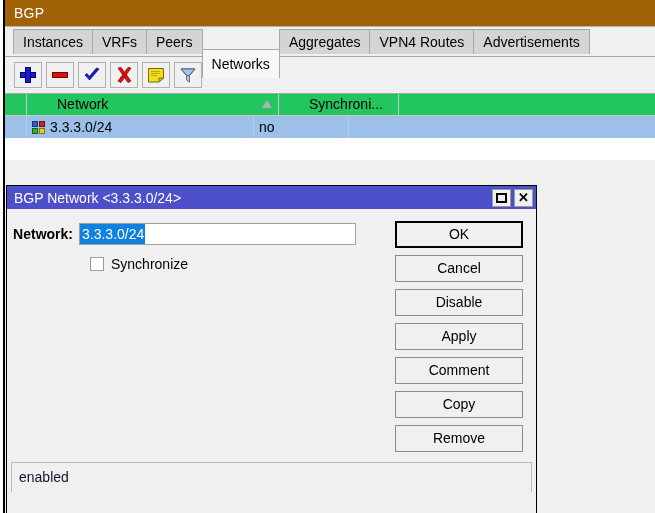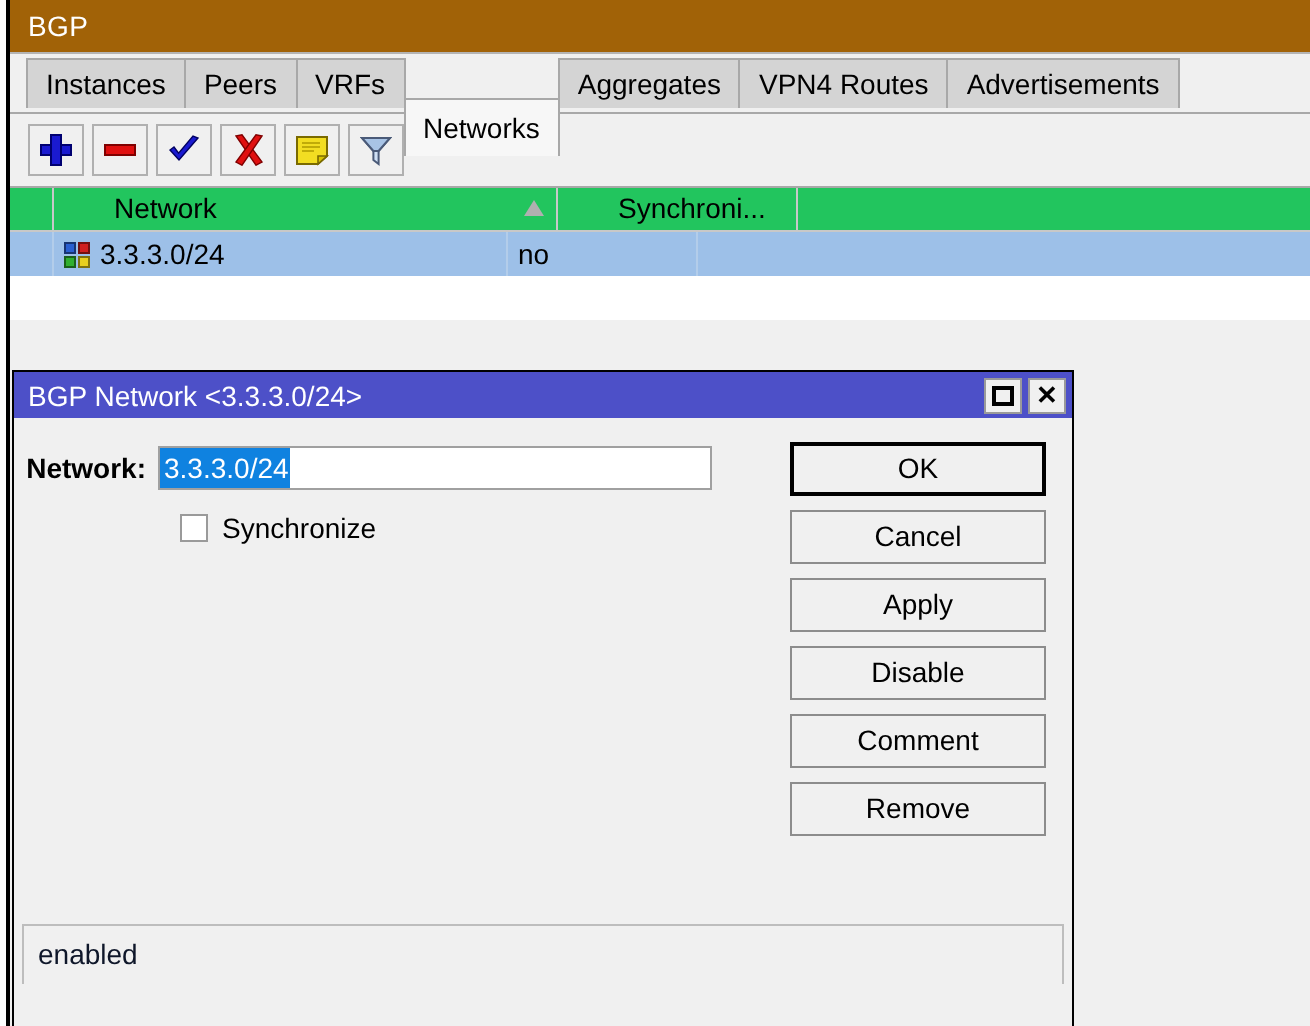--- a/index.html
+++ b/index.html
@@ -342,22 +342,22 @@
 <body>
 
 <div id="main-window">
 
   <div id="main-titlebar">
     <span id="main-title">BGP</span>
   </div>
 
   <div id="tabstrip">
     <div class="tab">Instances</div>
+    <div class="tab">VRFs</div>
     <div class="tab">Peers</div>
-    <div class="tab">VRFs</div>
     <div class="tab active">Networks</div>
     <div class="tab">Aggregates</div>
     <div class="tab">VPN4 Routes</div>
     <div class="tab">Advertisements</div>
   </div>
 
   <div id="toolbar">
 
     <div class="tbtn">
       <span class="ico-plus"></span>
@@ -451,21 +451,22 @@
 
       <div class="check-row">
         <span class="checkbox"></span>
         <span class="check-label">Synchronize</span>
       </div>
     </div>
 
     <div id="btn-col">
       <div class="dbtn focused">OK</div>
       <div class="dbtn">Cancel</div>
+      <div class="dbtn gap">Disable</div>
       <div class="dbtn">Apply</div>
-      <div class="dbtn gap">Disable</div>
       <div class="dbtn">Comment</div>
+      <div class="dbtn">Copy</div>
       <div class="dbtn">Remove</div>
     </div>
 
     <div id="dlg-status">enabled</div>
   </div>
 </div>
 
 </body></html>

